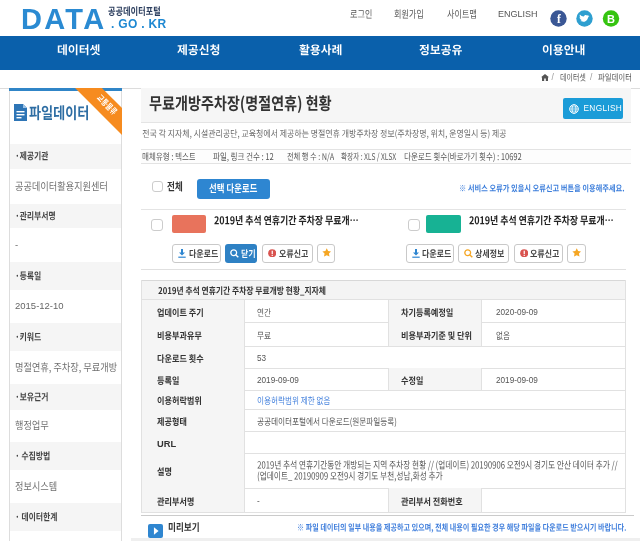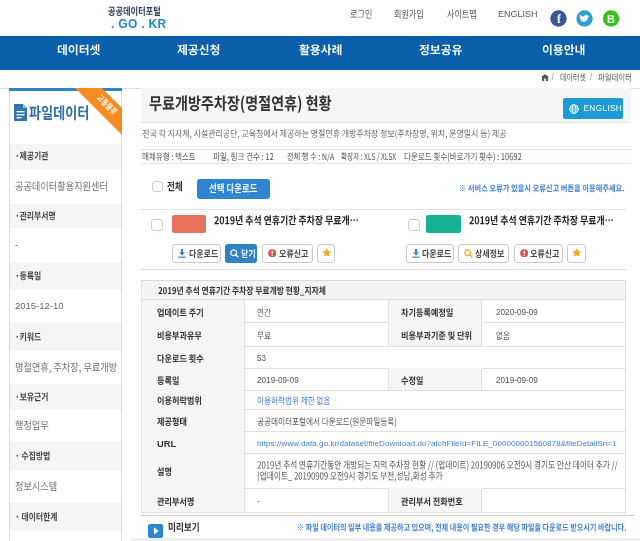--- a/index.html
+++ b/index.html
@@ -251,20 +251,21 @@
         <path id="g238" d="M679 837L813 837L813 363L679 363ZM186 326L813 326L813 76L319 76L319 -35L187 -35L187 172L680 172L680 224L186 224ZM187 21L838 21L838 -83L187 -83ZM80 782L579 782L579 679L80 679ZM70 379L57 485Q138 485 233 486Q328 488 426 493Q525 498 614 509L621 415Q529 399 432 392Q336 385 243 382Q150 380 70 379ZM154 735L281 735L281 432L154 432ZM378 735L506 735L506 432L378 432Z"></path>
         <path id="g239" d="M487 691L704 691L704 586L487 586ZM479 500L697 500L697 393L479 393ZM682 838L816 838L816 305L682 305ZM381 775L522 775Q522 649 475 552Q428 456 334 390Q240 323 99 284L48 388Q166 419 239 466Q312 514 346 576Q381 638 381 710ZM98 775L474 775L474 669L98 669ZM509 293Q603 293 674 270Q744 247 782 205Q821 163 821 105Q821 47 782 5Q744 -37 674 -60Q603 -84 509 -84Q415 -84 344 -60Q274 -37 235 5Q196 47 196 105Q196 163 235 205Q274 247 344 270Q415 293 509 293ZM509 191Q452 191 412 181Q371 171 349 152Q327 133 327 105Q327 77 349 58Q371 38 412 28Q452 19 509 19Q566 19 606 28Q646 38 668 58Q690 77 690 105Q690 133 668 152Q646 171 606 181Q566 191 509 191Z"></path>
         <path id="g240" d="M41 320L879 320L879 213L41 213ZM390 250L523 250L523 -89L390 -89ZM458 806Q557 806 632 780Q708 755 750 708Q792 661 792 598Q792 534 750 488Q708 441 632 416Q557 390 458 390Q359 390 284 416Q208 441 166 488Q123 534 123 598Q123 661 166 708Q208 755 284 780Q359 806 458 806ZM457 701Q397 701 352 689Q308 677 284 654Q260 632 260 598Q260 565 284 542Q308 519 352 508Q397 496 457 496Q519 496 563 508Q607 519 632 542Q656 565 656 598Q656 632 632 654Q607 677 563 689Q519 701 457 701Z"></path>
         <path id="g241" d="M637 838L771 838L771 303L637 303ZM733 619L892 619L892 510L733 510ZM467 287Q563 287 633 264Q703 241 742 200Q780 158 780 99Q780 40 742 -2Q703 -45 633 -68Q563 -90 467 -90Q372 -90 301 -68Q230 -45 192 -2Q153 40 153 99Q153 158 192 200Q230 241 301 264Q372 287 467 287ZM467 181Q408 181 368 172Q328 163 306 145Q285 127 285 99Q285 72 306 54Q328 35 368 26Q408 17 467 17Q526 17 566 26Q607 35 628 54Q649 72 649 99Q649 127 628 145Q607 163 566 172Q526 181 467 181ZM72 458L150 458Q252 458 324 460Q396 462 453 468Q510 475 566 487L579 381Q522 369 463 362Q404 356 330 354Q255 351 150 351L72 351ZM72 776L487 776L487 669L205 669L205 385L72 385Z"></path>
         <path id="g242" d="M636 837L769 837L769 297L636 297ZM733 628L892 628L892 518L733 518ZM67 784L199 784L199 667L381 667L381 784L512 784L512 343L67 343ZM199 564L199 447L381 447L381 564ZM168 256L775 256L775 152L300 152L300 -47L168 -47ZM168 28L793 28L793 -78L168 -78Z"></path>
         <path id="g243" d="M632 837L766 837L766 -89L632 -89ZM737 493L900 493L900 383L737 383ZM69 765L201 765L201 539L387 539L387 765L519 765L519 126L69 126ZM201 436L201 232L387 232L387 436Z"></path>
         <path id="g244" d="M636 837L769 837L769 325L636 325ZM732 634L892 634L892 526L732 526ZM167 288L299 288L299 205L638 205L638 288L769 288L769 -79L167 -79ZM299 103L299 28L638 28L638 103ZM74 444L152 444Q243 444 314 446Q386 449 448 455Q509 461 573 473L585 366Q521 354 456 348Q392 342 318 340Q245 338 152 338L74 338ZM72 796L495 796L495 521L205 521L205 376L74 376L74 620L364 620L364 690L72 690Z"></path>
         <path id="g245" d="M682 838L814 838L814 -88L682 -88ZM89 750L222 750L222 174L89 174ZM89 253L171 253Q273 253 384 262Q495 270 610 293L624 182Q506 157 392 148Q277 140 171 140L89 140Z"></path>
       </defs>
     </svg>
+<div style="position:absolute;left:21px;top:2.5px;font-family:'Liberation Sans',sans-serif;font-size:29px;font-weight:bold;color:#2a8ad2;letter-spacing:2.3px;">DATA</div>
     <div style="position:absolute;left:108.0px;top:5.5px;width:52.74px;height:11.8px;">
       <svg class="t" style="" width="52.74" height="11.76" viewBox="0 0 52.74 11.76">
         <g fill="#2c3e5e" transform="translate(0,9.03) scale(0.008190000000000001,-0.0105)">
           <use href="#g0" x="0"></use>
           <use href="#g0" x="920"></use>
           <use href="#g1" x="1840"></use>
           <use href="#g2" x="2760"></use>
           <use href="#g3" x="3680"></use>
           <use href="#g4" x="4600"></use>
           <use href="#g5" x="5520"></use>
@@ -1175,21 +1176,20 @@
           <use href="#g120" x="16202"></use>
           <use href="#g208" x="17122"></use>
           <use href="#g121" x="18042"></use>
         </g>
       </svg>
     </div>
     <div style="position:absolute;left:141.0px;top:431.0px;width:485.0px;height:1.0px;background:#e1e1e1;box-sizing:border-box;"></div>
     <div style="position:absolute;left:142.0px;top:431.0px;width:101.5px;height:22.0px;background:#f5f5f5;box-sizing:border-box;"></div>
     <div style="position:absolute;left:243.5px;top:431.0px;width:1.0px;height:22.0px;background:#e1e1e1;box-sizing:border-box;"></div>
     <div style="position:absolute;left:157.0px;top:437.8px;height:12.1px;line-height:12.1px;font-family:'Liberation Sans', sans-serif;font-size:9.3px;font-weight:bold;color:#333;letter-spacing:0px;white-space:nowrap;text-align:left;">URL</div>
-    <div style="position:absolute;left:257.0px;top:438.6px;height:10.4px;line-height:10.4px;font-family:'Liberation Sans', sans-serif;font-size:8px;font-weight:normal;color:#3f7edc;letter-spacing:0.07px;white-space:nowrap;text-align:left;">https://www.data.go.kr/dataset/fileDownload.do?atchFileId=FILE_000000001560878&amp;fileDetailSn=1</div>
     <div style="position:absolute;left:141.0px;top:453.0px;width:485.0px;height:1.0px;background:#e1e1e1;box-sizing:border-box;"></div>
     <div style="position:absolute;left:142.0px;top:453.0px;width:101.5px;height:35.0px;background:#f5f5f5;box-sizing:border-box;"></div>
     <div style="position:absolute;left:243.5px;top:453.0px;width:1.0px;height:35.0px;background:#e1e1e1;box-sizing:border-box;"></div>
     <div style="position:absolute;left:157.0px;top:467.4px;width:14.96px;height:10.5px;">
       <svg class="t" style="" width="14.96" height="10.53" viewBox="0 0 14.96 10.53">
         <g fill="#333" transform="translate(0,8.08) scale(0.008131000000000001,-0.0094)">
           <use href="#g209" x="0"></use>
           <use href="#g52" x="920"></use>
         </g>
       </svg>

